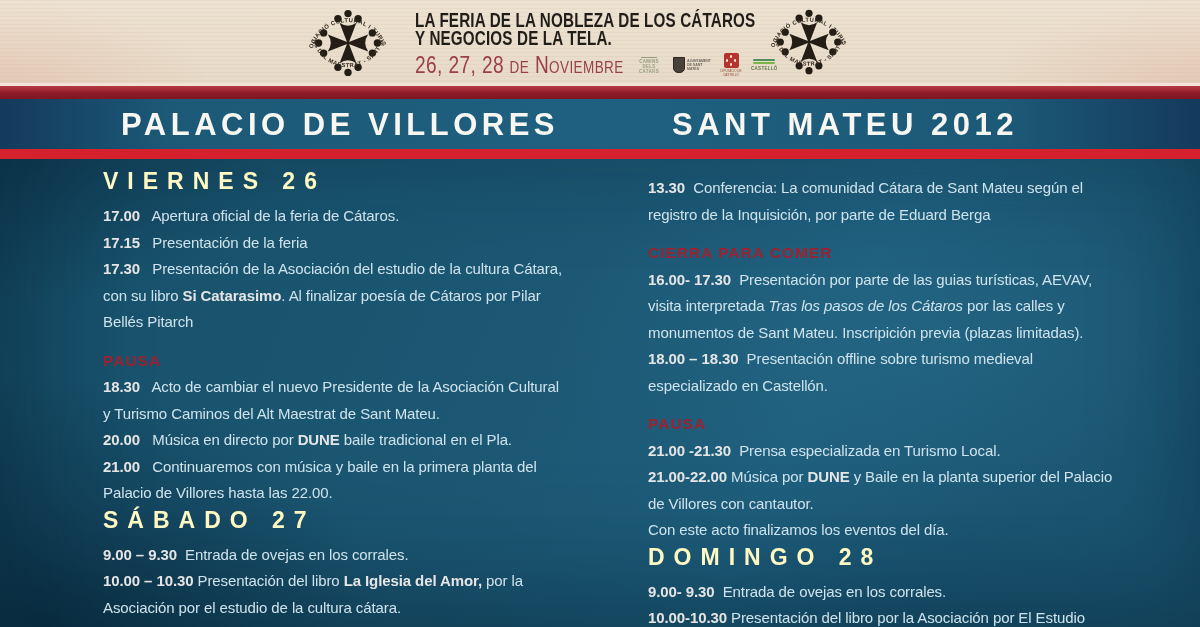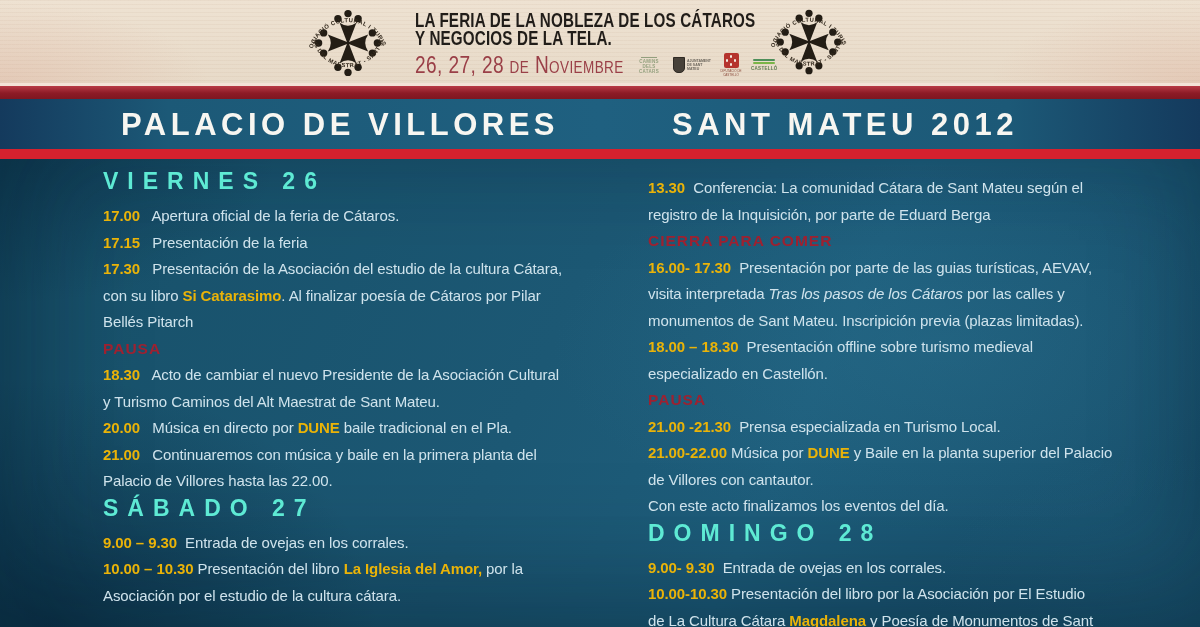--- a/index.html
+++ b/index.html
@@ -60,26 +60,26 @@
       radial-gradient(ellipse 500px 380px at 4% 100%, rgba(4,28,48,.50), transparent 66%),
       radial-gradient(ellipse 420px 240px at 2% 0%, rgba(8,40,62,.40), transparent 60%),
       radial-gradient(ellipse 420px 260px at 98% 96%, rgba(40,110,140,.22), transparent 60%),
       linear-gradient(115deg,#175069 0%,#1c5874 45%,#1e5e7c 65%,#184f6b 100%);
     box-shadow:inset 0 -50px 110px rgba(4,24,40,.28), inset 45px 0 110px rgba(4,24,40,.22);}
 
   .col{position:absolute;white-space:pre;}
   .col-left{left:103px;top:168px;}
   .col-right{left:648px;top:175px;}
 
-  .day-heading{color:#5eead4;font-weight:bold;font-size:23px;line-height:26px;
+  .day-heading{color:#fef9c3;font-weight:bold;font-size:23px;line-height:26px;
     letter-spacing:9px;margin-bottom:9px;}
   .day-heading.gap{}
-  .sub-heading{color:#9e2130;font-weight:bold;font-size:15.5px;line-height:26.5px;letter-spacing:1px;}
+  .sub-heading{color:#9e2130;font-weight:bold;font-size:15.5px;line-height:26.5px;letter-spacing:1px;margin-top:12px;}
   .sched-line{color:#cfe3ec;font-size:15px;line-height:26.5px;letter-spacing:-.1px;}
-  .sched-line .b{font-weight:bold;color:#eab308;margin-top:16px;}
+  .sched-line .b{font-weight:bold;color:#e5e5e5;margin-top:16px;}
   .sched-line .i{font-style:italic;}
 
   .seal-cross{fill:#231d15;}
   .seal-ring-text{fill:#33291d;font-family:"Liberation Sans",sans-serif;font-size:7px;font-weight:bold;letter-spacing:.6px;}
 </style>
 </head>
 <body>
 
 <div class="poster">
 

